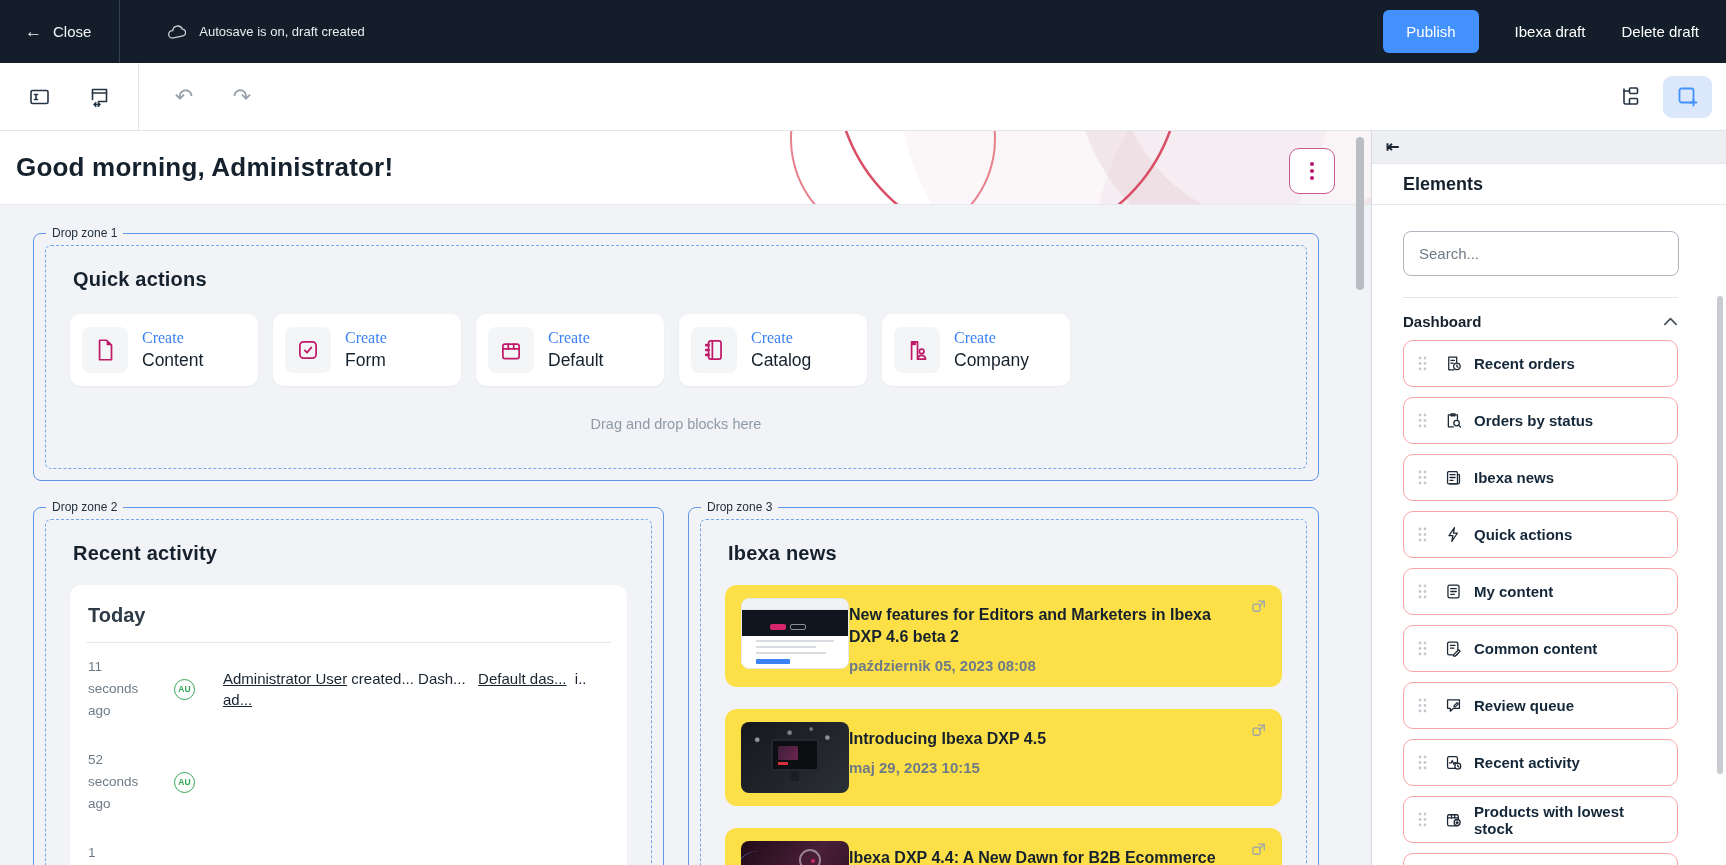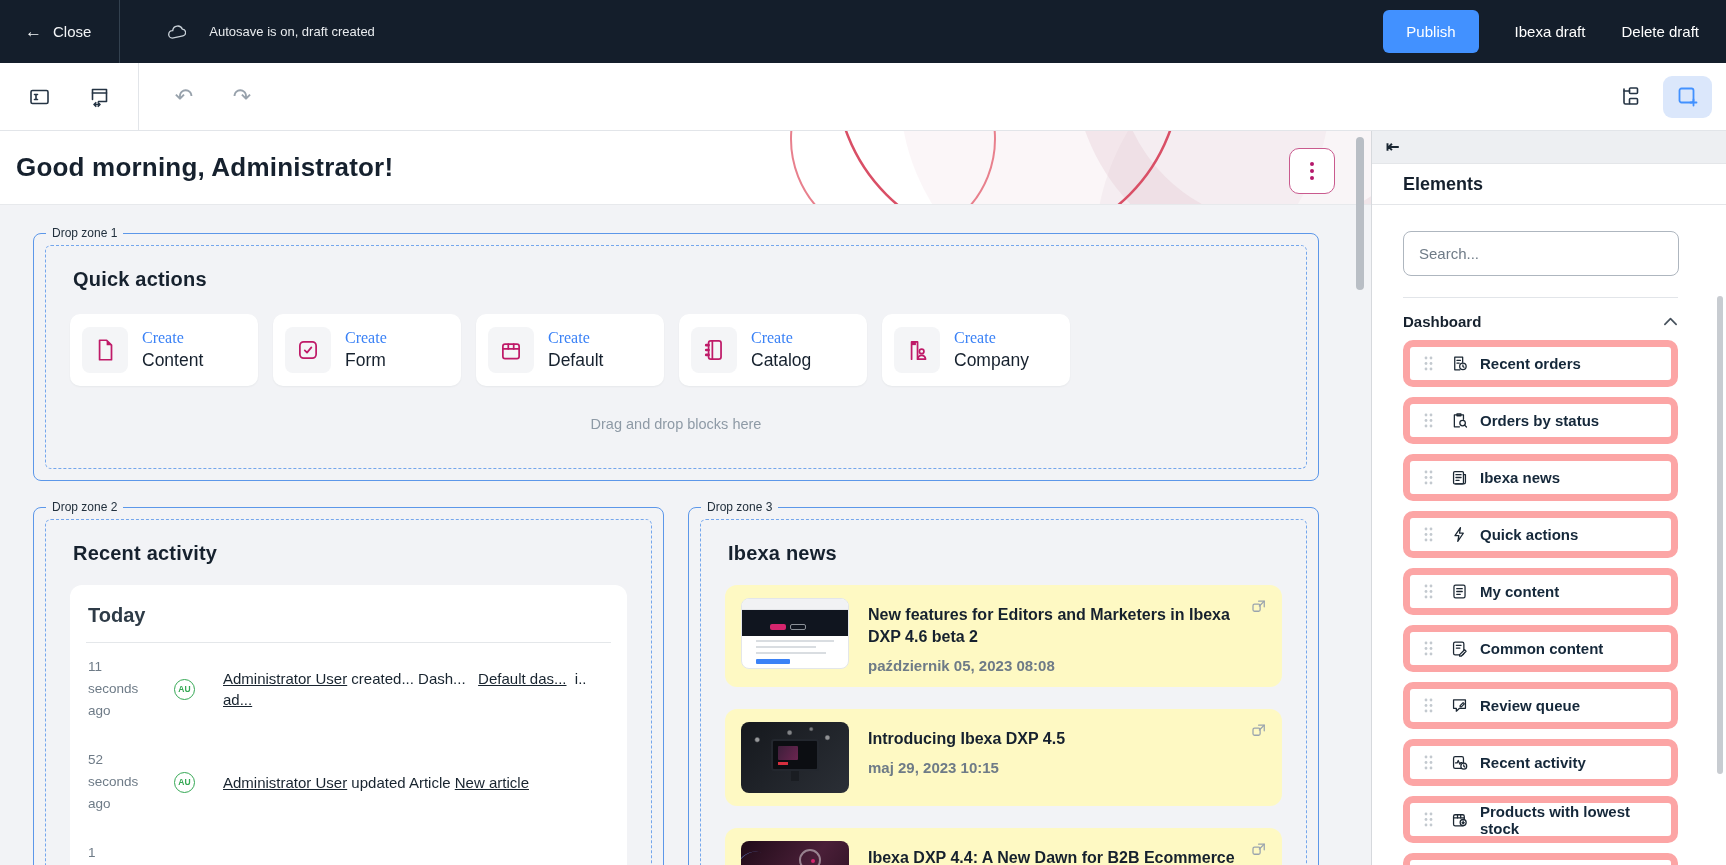--- a/index.html
+++ b/index.html
@@ -8,21 +8,21 @@
     font-family:"Liberation Sans", sans-serif;
     background:#fff; position:relative; color:#16212e;
     box-shadow: inset 0 0 0 1px #c9cdd2;
   }
   
   .topbar { height:63px; background:#141e2b; display:flex; align-items:center; color:#fff; }
   .close-btn { height:100%; display:flex; align-items:center; gap:11px; padding:0 28px 0 25px;
     border-right:1px solid #33414f; cursor:pointer; font-size:15px; color:#f2f4f6; }
   .back-arrow { font-size:17px; line-height:1; }
   .tb-title { font-size:25px; font-weight:800; letter-spacing:.2px; margin-left:31px; }
-  .autosave { display:flex; align-items:center; gap:23px; margin-left:47px; font-size:13px; color:#e8ebee; }
+  .autosave { display:flex; align-items:center; gap:13px; margin-left:47px; font-size:13px; color:#e8ebee; }
   .autosave svg { stroke:#c9d1d8; }
   .tb-actions { margin-left:auto; display:flex; align-items:center; gap:36px; padding-right:27px; }
   .btn-publish { background:#4291ff; color:#fff; border:none; border-radius:6px;
     padding:13px 23px; font-size:15px; font-family:inherit; cursor:pointer; }
   .tb-link { font-size:15px; color:#fff; cursor:pointer; }
   
   .toolbar { height:68px; background:#fff; border-bottom:1px solid #e2e5e9; display:flex; align-items:center; }
   .tool-group-left { display:flex; align-items:center; gap:26px; padding:0 22px 0 22px; height:100%;
     border-right:1px solid #e2e5e9; }
   .tool-btn { width:34px; height:34px; display:flex; align-items:center; justify-content:center;
@@ -68,21 +68,21 @@
   .today { font-size:20px; font-weight:700; color:#2e3b47; margin-left:2px; }
   .activity-card hr { border:none; border-top:1px solid #e4e7ea; margin-top:15px; }
   .act-row { display:flex; align-items:center; gap:28px; padding:13px 0 14px 2px; }
   .act-time { width:58px; flex-shrink:0; font-size:13.5px; line-height:22px; color:#6e7b87; }
   .avatar { width:21px; height:21px; border-radius:50%; border:1.5px solid #35a854; color:#35a854;
     font-size:8.5px; font-weight:700; display:flex; align-items:center; justify-content:center; flex-shrink:0; }
   .act-text { font-size:15px; color:#18242f; line-height:21px; white-space:pre-wrap; }
   .act-text .lnk { text-decoration:underline; cursor:pointer; }
   
   .news-list { display:flex; flex-direction:column; gap:22px; margin-top:20px; }
-  .news-card { background:#fef9c3; border-radius:12px; padding:13px 16px; display:flex; gap:19px; position:relative; min-height:97px; }
+  .news-card { background:#fde047; border-radius:12px; padding:13px 16px; display:flex; position:relative; min-height:97px; }
   .thumb { width:108px; height:71px; border-radius:8px; flex-shrink:0; position:relative; overflow:hidden; }
   .news-title { font-size:16px; font-weight:700; color:#16212e; line-height:22px; padding-top:6px; max-width:390px; }
   .news-date { font-size:15px; color:#6e7b87; margin-top:9px;font-weight:bold; }
   .ext-btn { position:absolute; top:12px; right:14px; color:#9aa4ae; cursor:pointer; background:none; border:none; }
   
   .thumb-a { background:#fff; border:1px solid #e3e6e9; }
   .thumb-a .bar { height:11px; background:#f1f2f4; border-bottom:1px solid #e4e6e9; }
   .thumb-a .hero { height:26px; background:#10151f; position:relative; }
   .thumb-a .hero i { position:absolute; top:14px; left:28px; width:16px; height:6px; border-radius:2px; background:#d6256d; }
   .thumb-a .hero b { position:absolute; top:14px; left:48px; width:16px; height:6px; border-radius:2px; border:1px solid #8b9097; }
@@ -113,21 +113,21 @@
   .sb-header { height:41px; display:flex; align-items:center; padding-left:31px; border-bottom:1px solid #e4e6e9;
     font-size:18px; font-weight:800; color:#16212e; }
   .sb-body { padding:26px 48px 0 31px; }
   .sb-search { width:276px; height:45px; border:1px solid #aeb6bf; border-radius:8px; padding:0 15px;
     font-size:15px; font-family:inherit; color:#333; background:#fff; }
   .sb-search::placeholder { color:#6f7b87; }
   .sb-divider { height:1px; background:#e2e5e9; margin-top:21px; }
   .sb-section { display:flex; align-items:center; justify-content:space-between; height:30px; margin-top:8px; }
   .sb-section-label { font-size:15px; font-weight:700; color:#16212e; }
   .sb-items { display:flex; flex-direction:column; gap:10px; margin-top:4px; }
-  .sb-item { height:47px; border:7px solid #fca5a5; border-radius:10px; background:#fff;
+  .sb-item { height:47px; border:1px solid #fca5a5; border-radius:10px; background:#fff;
     display:flex; align-items:center; padding:0 14px; cursor:grab; flex-shrink:0; }
   .drag-dots { color:#c3c9cf; margin-right:17px; display:flex; }
   .sb-icon { color:#1b2733; display:flex; margin-right:11px; }
   .sb-item-label { font-size:15px; font-weight:700; color:#15283a; }
   .sb-scrollbar { position:absolute; top:165px; right:3px; width:6px; height:478px; background:#c8ccd1; border-radius:3px; }
   svg { display:block; }
 </style>
 </head>
 <body>
 
@@ -299,21 +299,20 @@
               <hr>
               <div id="activity-rows">
                   <div class="act-row">
                     <div class="act-time">11 seconds ago</div>
                     <span class="avatar">AU</span>
                     <div class="act-text"><span class="lnk">Administrator User</span><span> created... Dash...   </span><span class="lnk">Default das...</span><span>  i.. </span><span class="lnk">ad...</span></div>
                   </div>
                   <div class="act-row">
                     <div class="act-time">52 seconds ago</div>
                     <span class="avatar">AU</span>
-                    <div class="act-text"><span class="lnk">Administrator User</span><span> updated Article </span><span class="lnk">New article</span></div>
                   </div>
                   <div class="act-row">
                     <div class="act-time">1</div>
                   </div>
                 </div>
             </div>
           </div>
         </section>
 
         <section class="dropzone dz-half">

